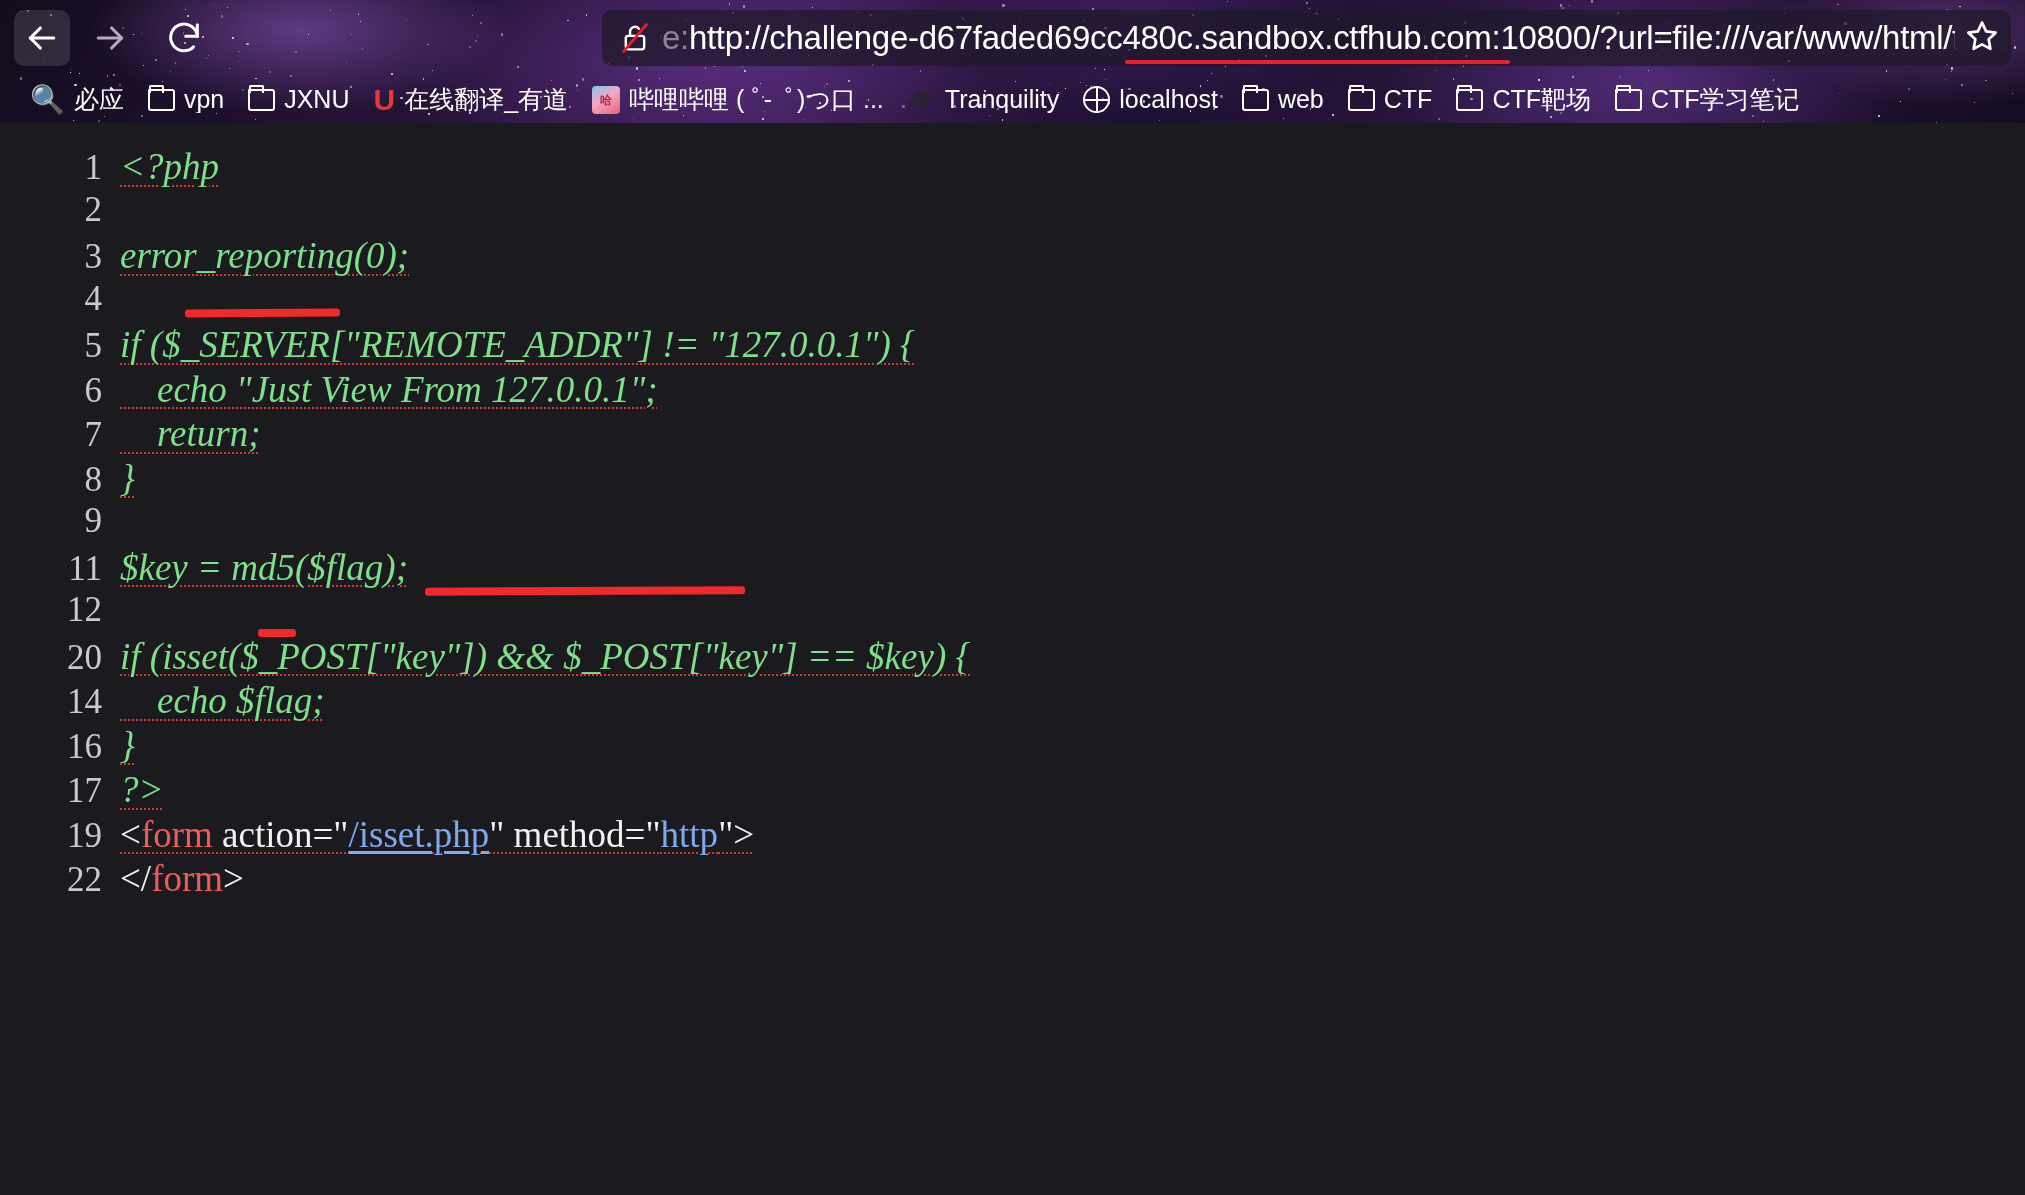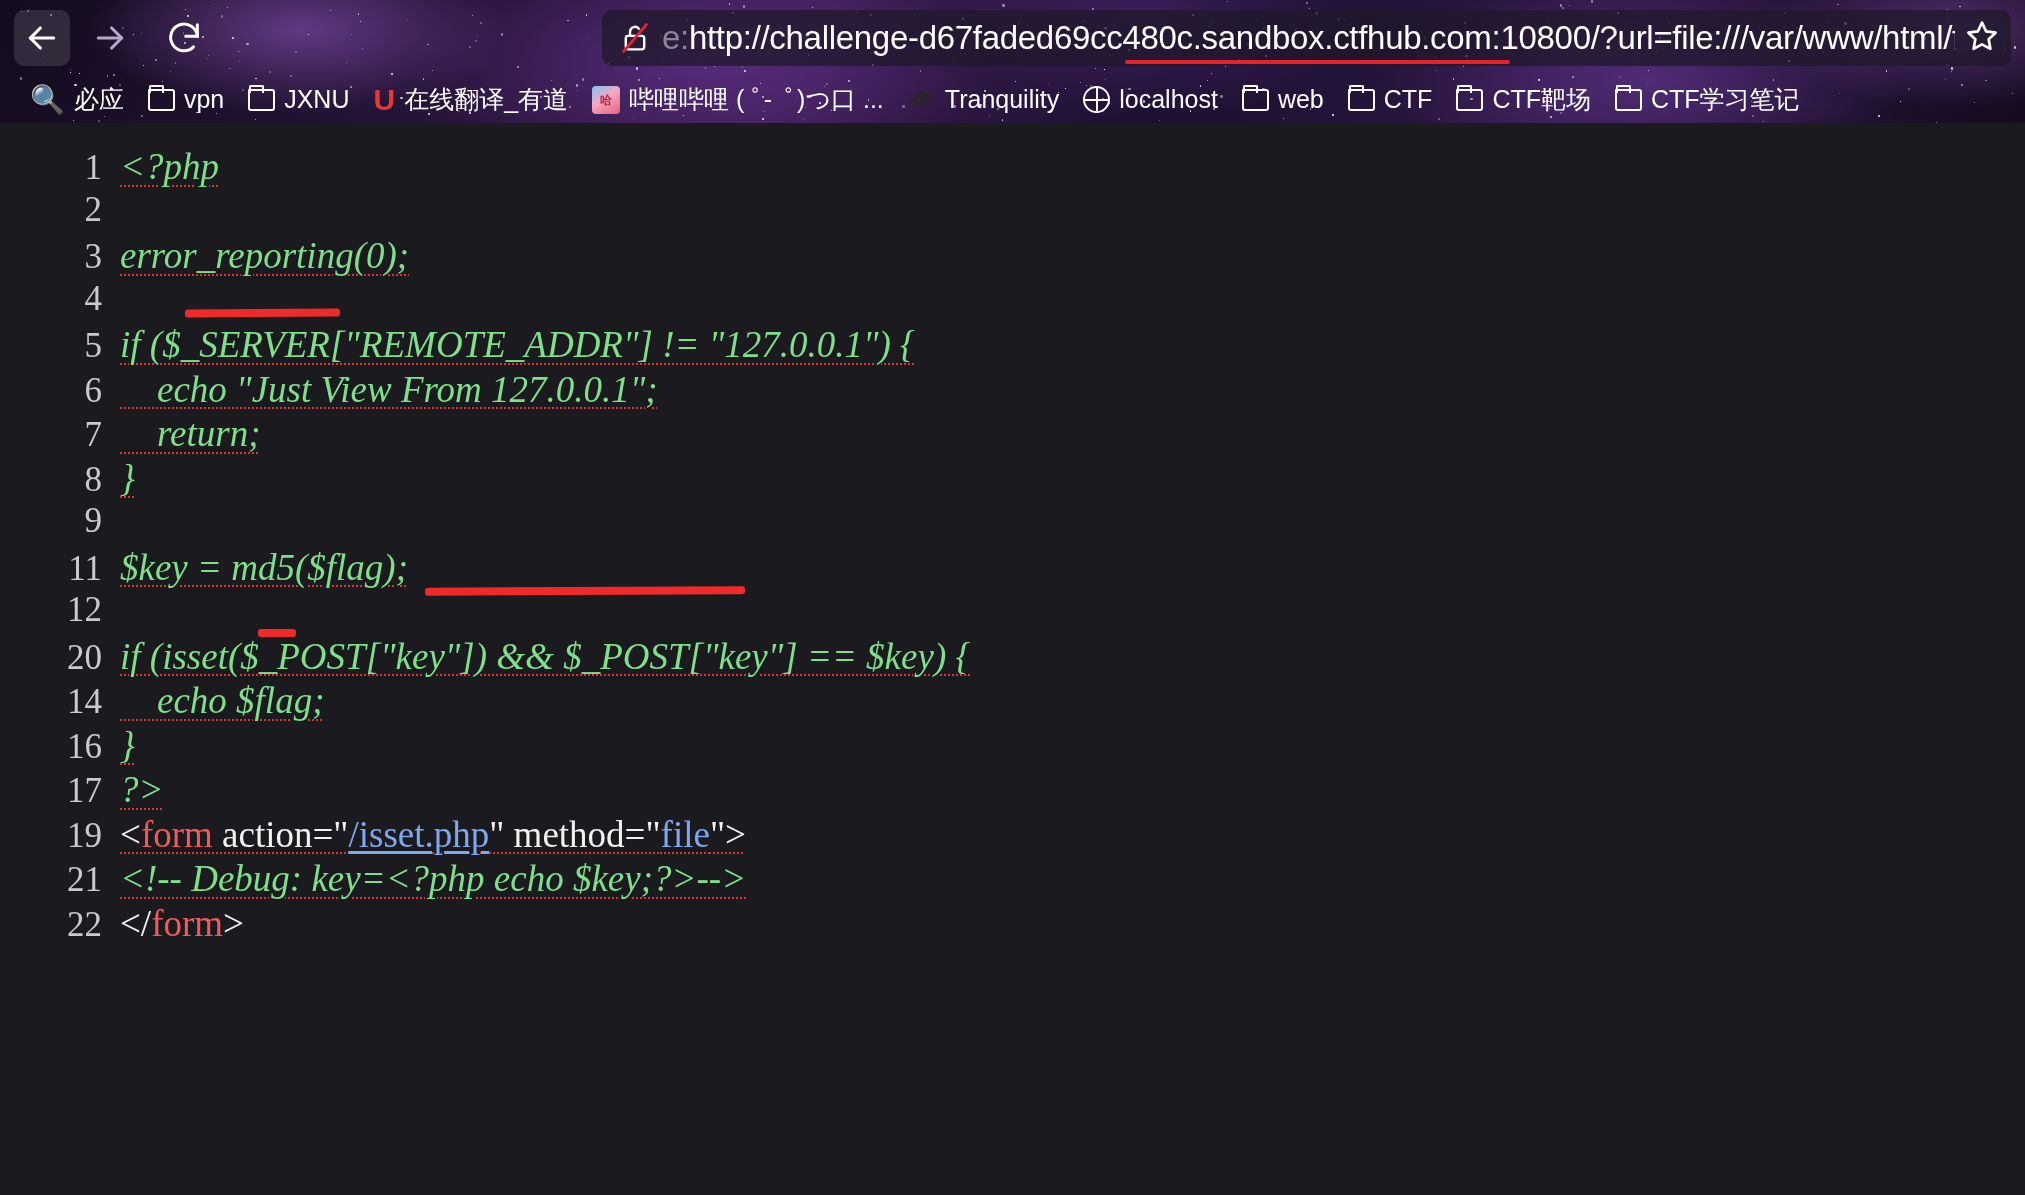--- a/index.html
+++ b/index.html
@@ -709,25 +709,21 @@
       <div class="ln-row">
         <span class="ln-num">16</span>
         <span class="ln-code"><span class="php">}</span></span>
       </div>
       <div class="ln-row">
         <span class="ln-num">17</span>
         <span class="ln-code"><span class="php">?&gt;</span></span>
       </div>
       <div class="ln-row">
         <span class="ln-num">19</span>
-        <span class="ln-code"><span class="htmlline spell">&lt;<span class="tag">form</span> action="<span class="attrval link">/isset.php</span>" method="<span class="attrval">file</span>"&gt;</span></span>
-      </div>
-      <div class="ln-row">
-        <span class="ln-num">21</span>
-        <span class="ln-code"><span class="htmlline spell comment">&lt;!-- Debug: key=&lt;?php echo $key;?&gt;--&gt;</span></span>
+        <span class="ln-code"><span class="htmlline spell">&lt;<span class="tag">form</span> action="<span class="attrval link">/isset.php</span>" method="<span class="attrval">http</span>"&gt;</span></span>
       </div>
       <div class="ln-row">
         <span class="ln-num">22</span>
         <span class="ln-code"><span class="htmlline">&lt;/<span class="tag">form</span>&gt;</span></span>
       </div>
     </div>
 
   <div class="annot" style="left:185px; top:186px; width:155px; height:8px; transform: rotate(-0.4deg);"></div>
   <div class="annot" style="left:425px; top:464px; width:320px; height:8px; transform: rotate(-0.25deg);"></div>
   <div class="annot" style="left:258px; top:506px; width:38px; height:8px;"></div>

